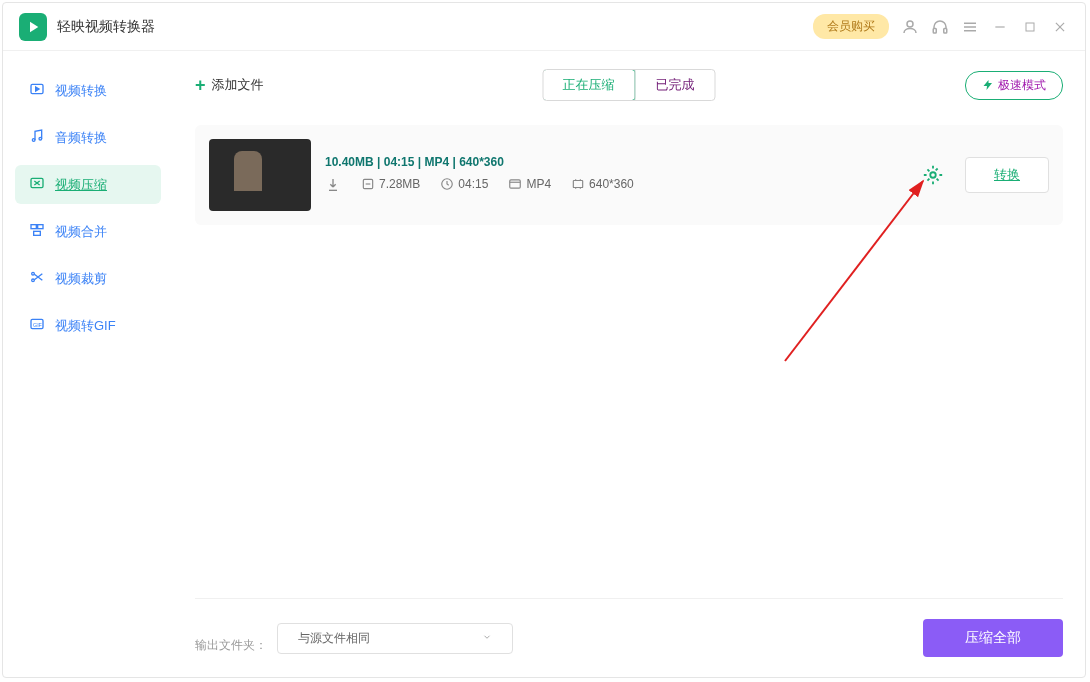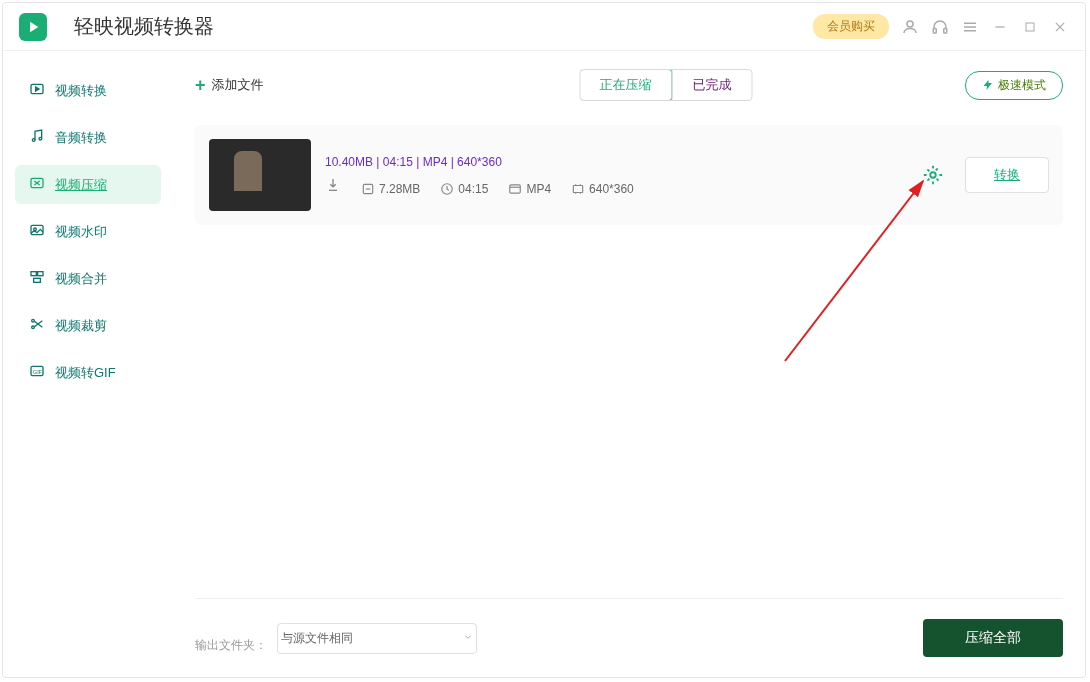--- a/index.html
+++ b/index.html
@@ -31,21 +31,21 @@
 .logo-icon {
   width: 28px;
   height: 28px;
   background: #1aae75;
   border-radius: 6px;
   display: flex;
   align-items: center;
   justify-content: center;
   margin-right: 10px;
 }
-.app-title { font-size: 20px; color: #333; margin-left: 17px; }
+.app-title { font-size: 14px; color: #333; }
 .titlebar-right { margin-left: auto; display: flex; align-items: center; gap: 12px; }
 .vip-btn {
   background: #ffe8a6;
   color: #b07a1a;
   padding: 4px 14px;
   border-radius: 12px;
   font-size: 12px;
   cursor: pointer;
 }
 .title-icon {
@@ -60,21 +60,21 @@
 .main-layout { flex: 1; display: flex; min-height: 0; }
 .sidebar { width: 170px; padding: 20px 12px; }
 .sidebar-item {
   display: flex;
   align-items: center;
   padding: 10px 14px;
   margin-bottom: 8px;
   border-radius: 6px;
   cursor: pointer;
   font-size: 13px;
-  color: #0f766e;
+  color: #3b82f6;
 }
 .sidebar-item.active {
   background: #e6f7f0;
   color: #1aae75;
   text-decoration: underline;
 }
 .sidebar-item .icon { margin-right: 10px; color: inherit; }
 .content { flex: 1; display: flex; flex-direction: column; padding: 14px 22px 20px 22px; min-width: 0; }
 .toolbar {
   display: flex;
@@ -91,40 +91,39 @@
 }
 .add-file-btn .plus { color: #1aae75; font-size: 18px; margin-right: 6px; font-weight: bold; }
 .tabs {
   position: absolute;
   left: 50%;
   transform: translateX(-50%);
   display: flex;
   border: 1px solid #d9d9d9;
   border-radius: 4px;
   overflow: hidden;
-  margin-left: 37px;
 }
 .tab {
   padding: 6px 20px;
   font-size: 13px;
   cursor: pointer;
   color: #701a75;
 }
 .tab.active {
   color: #1aae75;
   border: 1px solid #1aae75;
   border-radius: 4px;
   margin: -1px;
 }
 .tab:not(.active) { border-left: 1px solid #d9d9d9; }
 .tab:first-child { border-left: none; }
 .mode-btn {
   margin-left: auto;
   border: 1px solid #1aae75;
-  color: #4d7c0f;
+  color: #a21caf;
   padding: 5px 16px;
   border-radius: 14px;
   font-size: 12px;
   cursor: pointer;
   display: flex;
   align-items: center;
 }
 .list-area {
   flex: 1;
   overflow: auto;
@@ -153,22 +152,22 @@
   top: 12px;
   width: 28px;
   height: 40px;
   background: #7a6a5a;
   border-radius: 8px 8px 0 0;
 }
 .file-info { flex: 1; }
 .file-name-row { display: flex; align-items: center; margin-bottom: 6px; }
 .file-name { font-size: 13px; color: #333; margin-right: 10px; }
 .edit-icon { color: #bbb; cursor: pointer; }
-.meta-original { font-size: 12px; color: #6d28d9; margin-bottom: 8px; }
-.meta-target { font-size: 12px; color: #666; display: flex; align-items: flex-end; gap: 20px; }
+.meta-original { font-size: 12px; color: #0f766e; margin-bottom: 8px; font-weight: bold; }
+.meta-target { font-size: 12px; color: #666; display: flex; align-items: flex-start; gap: 20px; }
 .meta-target .meta-piece { display: flex; align-items: center; gap: 4px; }
 .meta-target svg { color: #888; }
 .arrow-indicator { color: #c5c5ff; }
 .gear-btn {
   width: 28px;
   height: 28px;
   display: flex;
   align-items: center;
   justify-content: center;
   cursor: pointer;
@@ -187,34 +186,34 @@
 }
 .bottom-bar {
   display: flex;
   align-items: center;
   padding-top: 20px;
   border-top: 1px solid #f0f0f0;
   margin-top: 10px;
 }
 .output-label { font-size: 12px; color: #999; margin-right: 10px; margin-top: 15px; }
 .output-select {
-  width: 200px;
+  width: 236px;
   border: 1px solid #e0e0e0;
   border-radius: 4px;
-  padding: 6px 3px;
+  padding: 6px 20px;
   font-size: 12px;
   color: #666;
   display: flex;
   justify-content: space-between;
   align-items: center;
   cursor: pointer;
 }
 .compress-all-btn {
   margin-left: auto;
-  background: #14532d;
+  background: #8b5cf6;
   color: #fff;
   padding: 10px 42px;
   border-radius: 4px;
   font-size: 14px;
   cursor: pointer;
 }
 .red-arrow {
   position: absolute;
   pointer-events: none;
 }
@@ -288,28 +287,20 @@
               <circle cx="17" cy="16" r="2"></circle>
             </svg></span>
         <span>音频转换</span>
       </div>
       <div class="sidebar-item active">
         <span class="icon"><svg width="16" height="16" viewBox="0 0 24 24" fill="none" stroke="currentColor" stroke-width="2">
               <rect x="3" y="5" width="18" height="14" rx="2"></rect>
               <path d="M8 9l4 3-4 3M16 9l-4 3 4 3"></path>
             </svg></span>
         <span>视频压缩</span>
-      </div>
-      <div class="sidebar-item">
-        <span class="icon"><svg width="16" height="16" viewBox="0 0 24 24" fill="none" stroke="currentColor" stroke-width="2">
-              <rect x="3" y="5" width="18" height="14" rx="2"></rect>
-              <circle cx="9" cy="11" r="2"></circle>
-              <path d="M3 17l5-4 4 3 5-5 4 4"></path>
-            </svg></span>
-        <span>视频水印</span>
       </div>
       <div class="sidebar-item">
         <span class="icon"><svg width="16" height="16" viewBox="0 0 24 24" fill="none" stroke="currentColor" stroke-width="2">
               <rect x="3" y="4" width="8" height="6"></rect>
               <rect x="13" y="4" width="8" height="6"></rect>
               <rect x="7" y="14" width="10" height="6"></rect>
             </svg></span>
         <span>视频合并</span>
       </div>
       <div class="sidebar-item">

